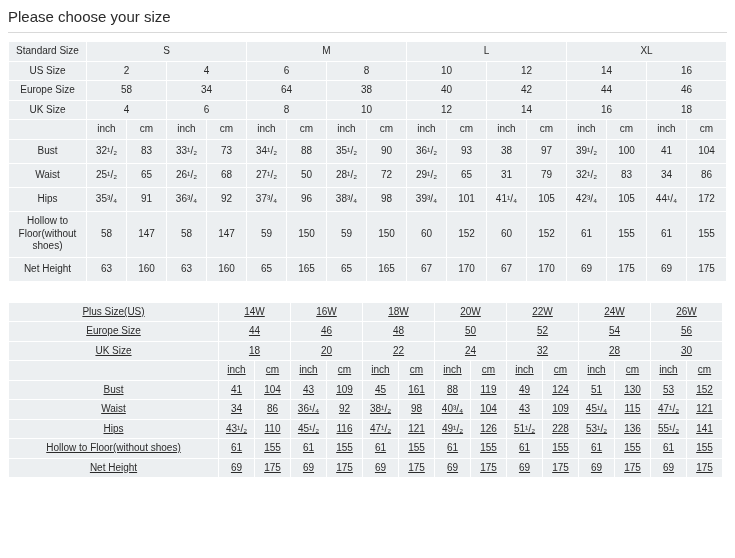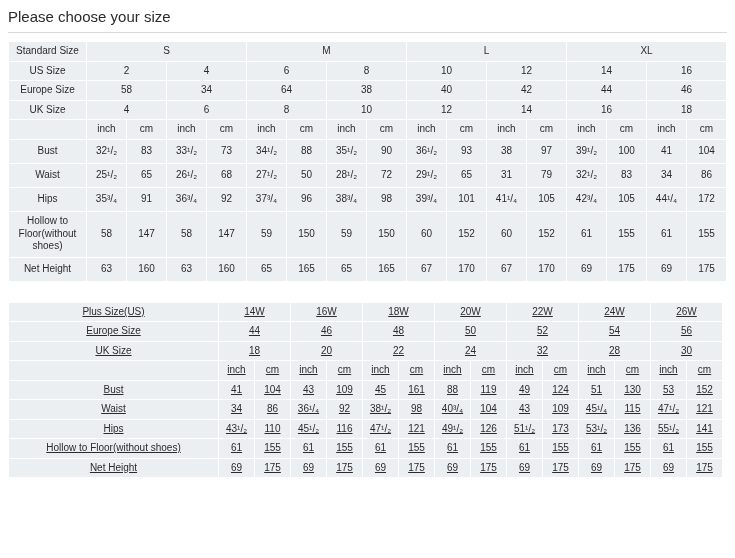--- a/index.html
+++ b/index.html
@@ -320,21 +320,21 @@
           <td class="lbl">Hips</td>
           <td class="val">43¹/₂</td>
           <td class="val">110</td>
           <td class="val">45¹/₂</td>
           <td class="val">116</td>
           <td class="val">47¹/₂</td>
           <td class="val">121</td>
           <td class="val">49¹/₂</td>
           <td class="val">126</td>
           <td class="val">51¹/₂</td>
-          <td class="val">173</td>
+          <td class="val">228</td>
           <td class="val">53¹/₂</td>
           <td class="val">136</td>
           <td class="val">55¹/₂</td>
           <td class="val">141</td>
         </tr>
         <tr>
           <td class="lbl">Hollow to Floor(without shoes)</td>
           <td class="val">61</td>
           <td class="val">155</td>
           <td class="val">61</td>

